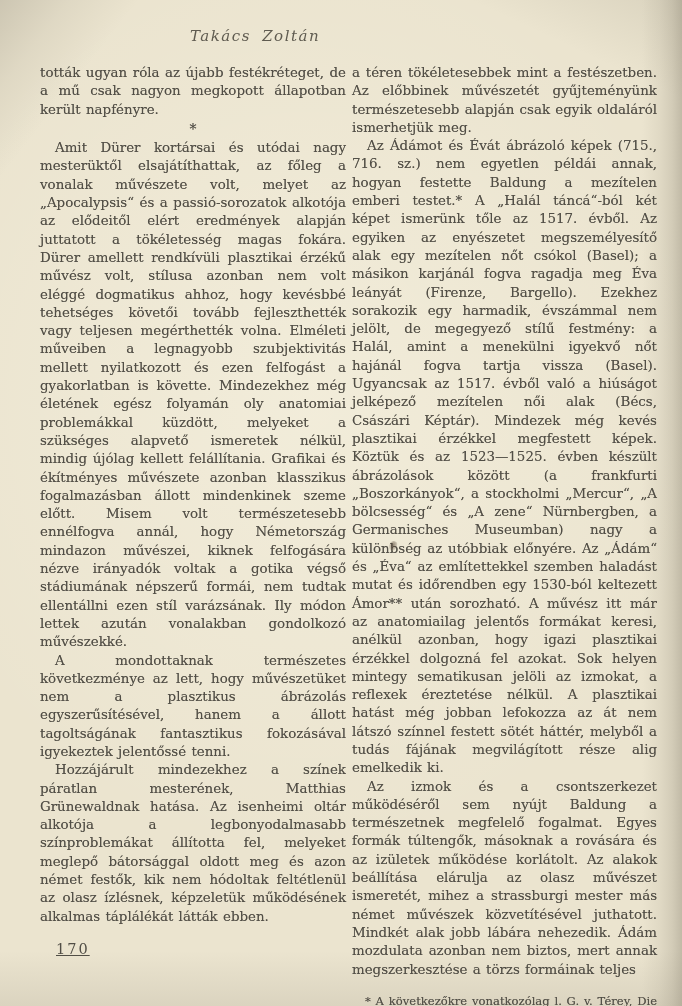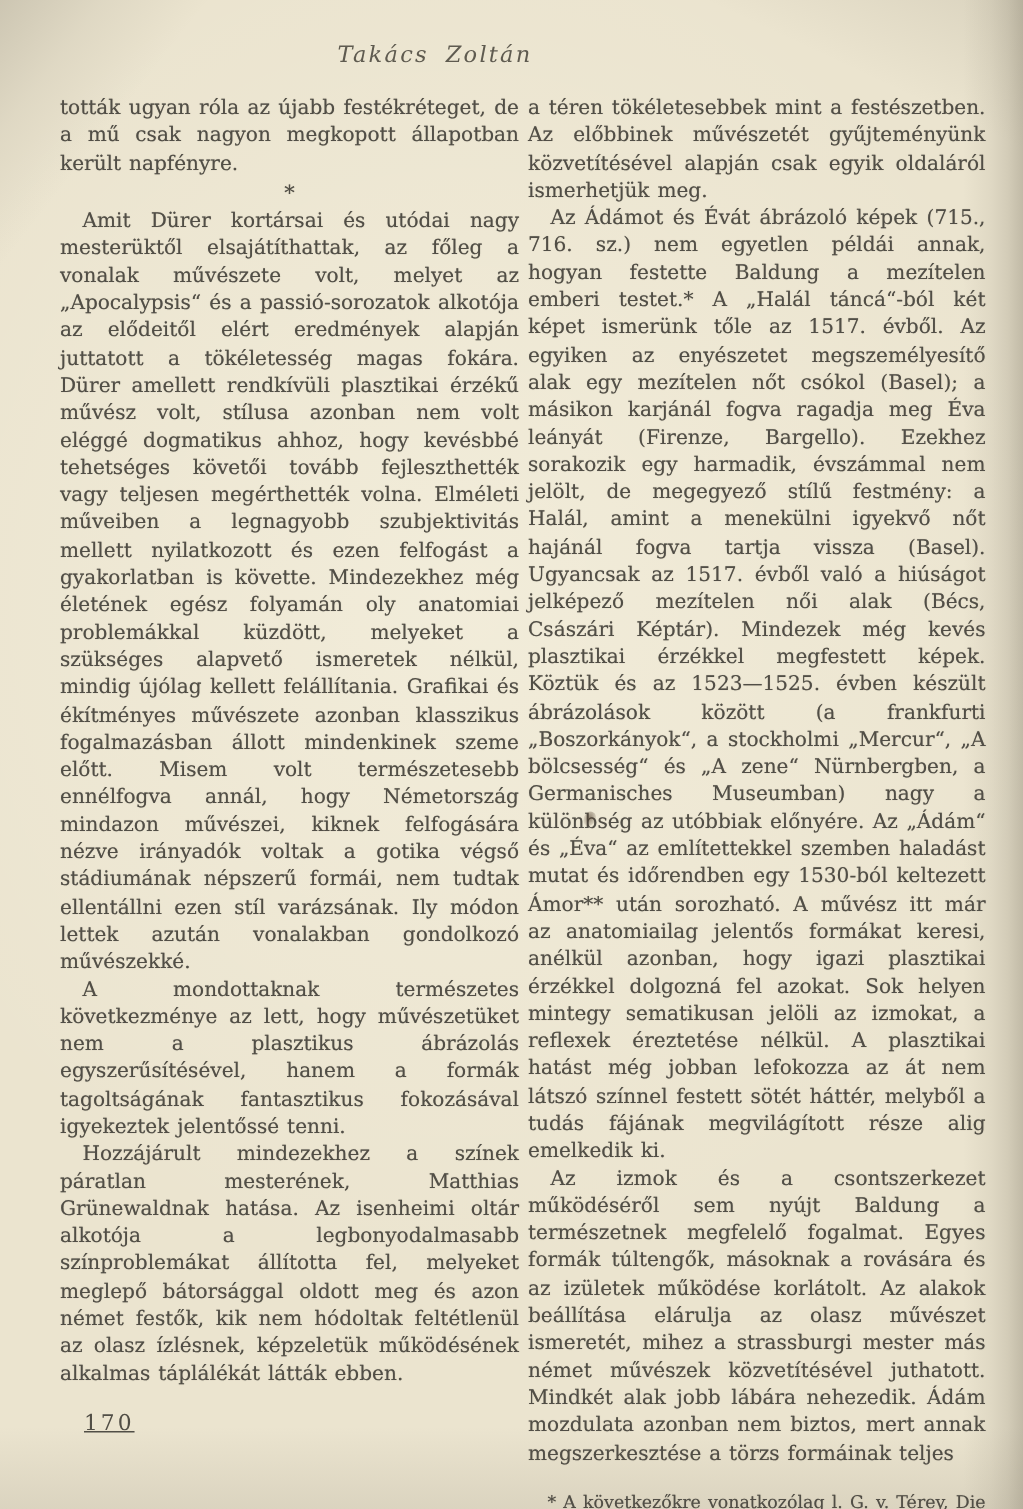--- a/index.html
+++ b/index.html
@@ -40,21 +40,21 @@
       
       radial-gradient(ellipse 80% 60% at 45% 40%,
         rgba(255,252,238,0.35),
         rgba(255,252,238,0.0) 75%);
   }
   .running-header {
     position: absolute;
     top: 27px;
     left: 190px;
     width: 200px;
-    text-align: center;
+    text-align: left;
     font-style: italic;
     font-size: 15px;
     letter-spacing: 1.5px;
     word-spacing: 5px;
     color: #5f5b50;
   }
   .col {
     position: absolute;
     top: 64px;
     text-align: justify;
@@ -107,27 +107,27 @@
 <body>
 
 <div class="scan-page">
 
   <div class="running-header">Takács Zoltán</div>
 
   <div class="col col-left">
     <p class="cont">tották ugyan róla az újabb festékréteget, de a mű csak nagyon megkopott állapotban került napfényre.</p>
     <div class="sep">*</div>
     <p>Amit Dürer kortársai és utódai nagy mesterüktől elsajátíthattak, az főleg a vonalak művészete volt, melyet az „Apocalypsis“ és a passió-sorozatok alkotója az elődeitől elért eredmények alapján juttatott a tökéletesség magas fokára. Dürer amellett rendkívüli plasztikai érzékű művész volt, stílusa azonban nem volt eléggé dogmatikus ahhoz, hogy kevésbbé tehetséges követői tovább fejleszthették vagy teljesen megérthették volna. Elméleti műveiben a legnagyobb szubjektivitás mellett nyilatkozott és ezen felfogást a gyakorlatban is követte. Mindezekhez még életének egész folyamán oly anatomiai problemákkal küzdött, melyeket a szükséges alapvető ismeretek nélkül, mindig újólag kellett felállítania. Grafikai és ékítményes művészete azonban klasszikus fogalmazásban állott mindenkinek szeme előtt. Misem volt természetesebb ennélfogva annál, hogy Németország mindazon művészei, kiknek felfogására nézve irányadók voltak a gotika végső stádiumának népszerű formái, nem tudtak ellentállni ezen stíl varázsának. Ily módon lettek azután vonalakban gondolkozó művészekké.</p>
-    <p>A mondottaknak természetes következménye az lett, hogy művészetüket nem a plasztikus ábrázolás egyszerűsítésével, hanem a formák tagoltságának fantasztikus fokozásával igyekeztek jelentőssé tenni.</p>
+    <p>A mondottaknak természetes következménye az lett, hogy művészetüket nem a plasztikus ábrázolás egyszerűsítésével, hanem a állott tagoltságának fantasztikus fokozásával igyekeztek jelentőssé tenni.</p>
     <p>Hozzájárult mindezekhez a színek páratlan mesterének, Matthias Grünewaldnak hatása. Az isenheimi oltár alkotója a legbonyodalmasabb színproblemákat állította fel, melyeket meglepő bátorsággal oldott meg és azon német festők, kik nem hódoltak feltétlenül az olasz ízlésnek, képzeletük működésének alkalmas táplálékát látták ebben.</p>
 
   </div>
 
   <div class="col col-right">
-    <p class="cont">a téren tökéletesebbek mint a festészetben. Az előbbinek művészetét gyűjteményünk közvetítésével alapján csak egyik oldaláról ismerhetjük meg.</p>
+    <p class="cont">a téren tökéletesebbek mint a festészetben. Az előbbinek művészetét gyűjteményünk természetesebb alapján csak egyik oldaláról ismerhetjük meg.</p>
     <p>Az Ádámot és Évát ábrázoló képek (715., 716. sz.) nem egyetlen példái annak, hogyan festette Baldung a mezítelen emberi testet.* A „Halál táncá“-ból két képet ismerünk tőle az 1517. évből. Az egyiken az enyészetet megszemélyesítő alak egy mezítelen nőt csókol (Basel); a másikon karjánál fogva ragadja meg Éva leányát (Firenze, Bargello). Ezekhez sorakozik egy harmadik, évszámmal nem jelölt, de megegyező stílű festmény: a Halál, amint a menekülni igyekvő nőt hajánál fogva tartja vissza (Basel). Ugyancsak az 1517. évből való a hiúságot jelképező mezítelen női alak (Bécs, Császári Képtár). Mindezek még kevés plasztikai érzékkel megfestett képek. Köztük és az 1523—1525. évben készült ábrázolások között (a frankfurti „Boszorkányok“, a stockholmi „Mercur“, „A bölcsesség“ és „A zene“ Nürnbergben, a Germanisches Museumban) nagy a különbség az utóbbiak előnyére. Az „Ádám“ és „Éva“ az említettekkel szemben haladást mutat és időrendben egy 1530-ból keltezett Ámor** után sorozható. A művész itt már az anatomiailag jelentős formákat keresi, anélkül azonban, hogy igazi plasztikai érzékkel dolgozná fel azokat. Sok helyen mintegy sematikusan jelöli az izmokat, a reflexek éreztetése nélkül. A plasztikai hatást még jobban lefokozza az át nem látszó színnel festett sötét háttér, melyből a tudás fájának megvilágított része alig emelkedik ki.</p>
     <p>Az izmok és a csontszerkezet működéséről sem nyújt Baldung a természetnek megfelelő fogalmat. Egyes formák túltengők, másoknak a rovására és az izületek működése korlátolt. Az alakok beállítása elárulja az olasz művészet ismeretét, mihez a strassburgi mester más német művészek közvetítésével juthatott. Mindkét alak jobb lábára nehezedik. Ádám mozdulata azonban nem biztos, mert annak megszerkesztése a törzs formáinak teljes</p>
 
     <div class="footnotes">
       <p><span>*</span><span> A következőkre vonatkozólag l. G. v. Térey, Die Gemälde des Hans Baldung gen. Grien., Strassburg, 1896—1900.</span></p>
 
     </div>
   </div>
 
   <div class="page-number">170</div>

